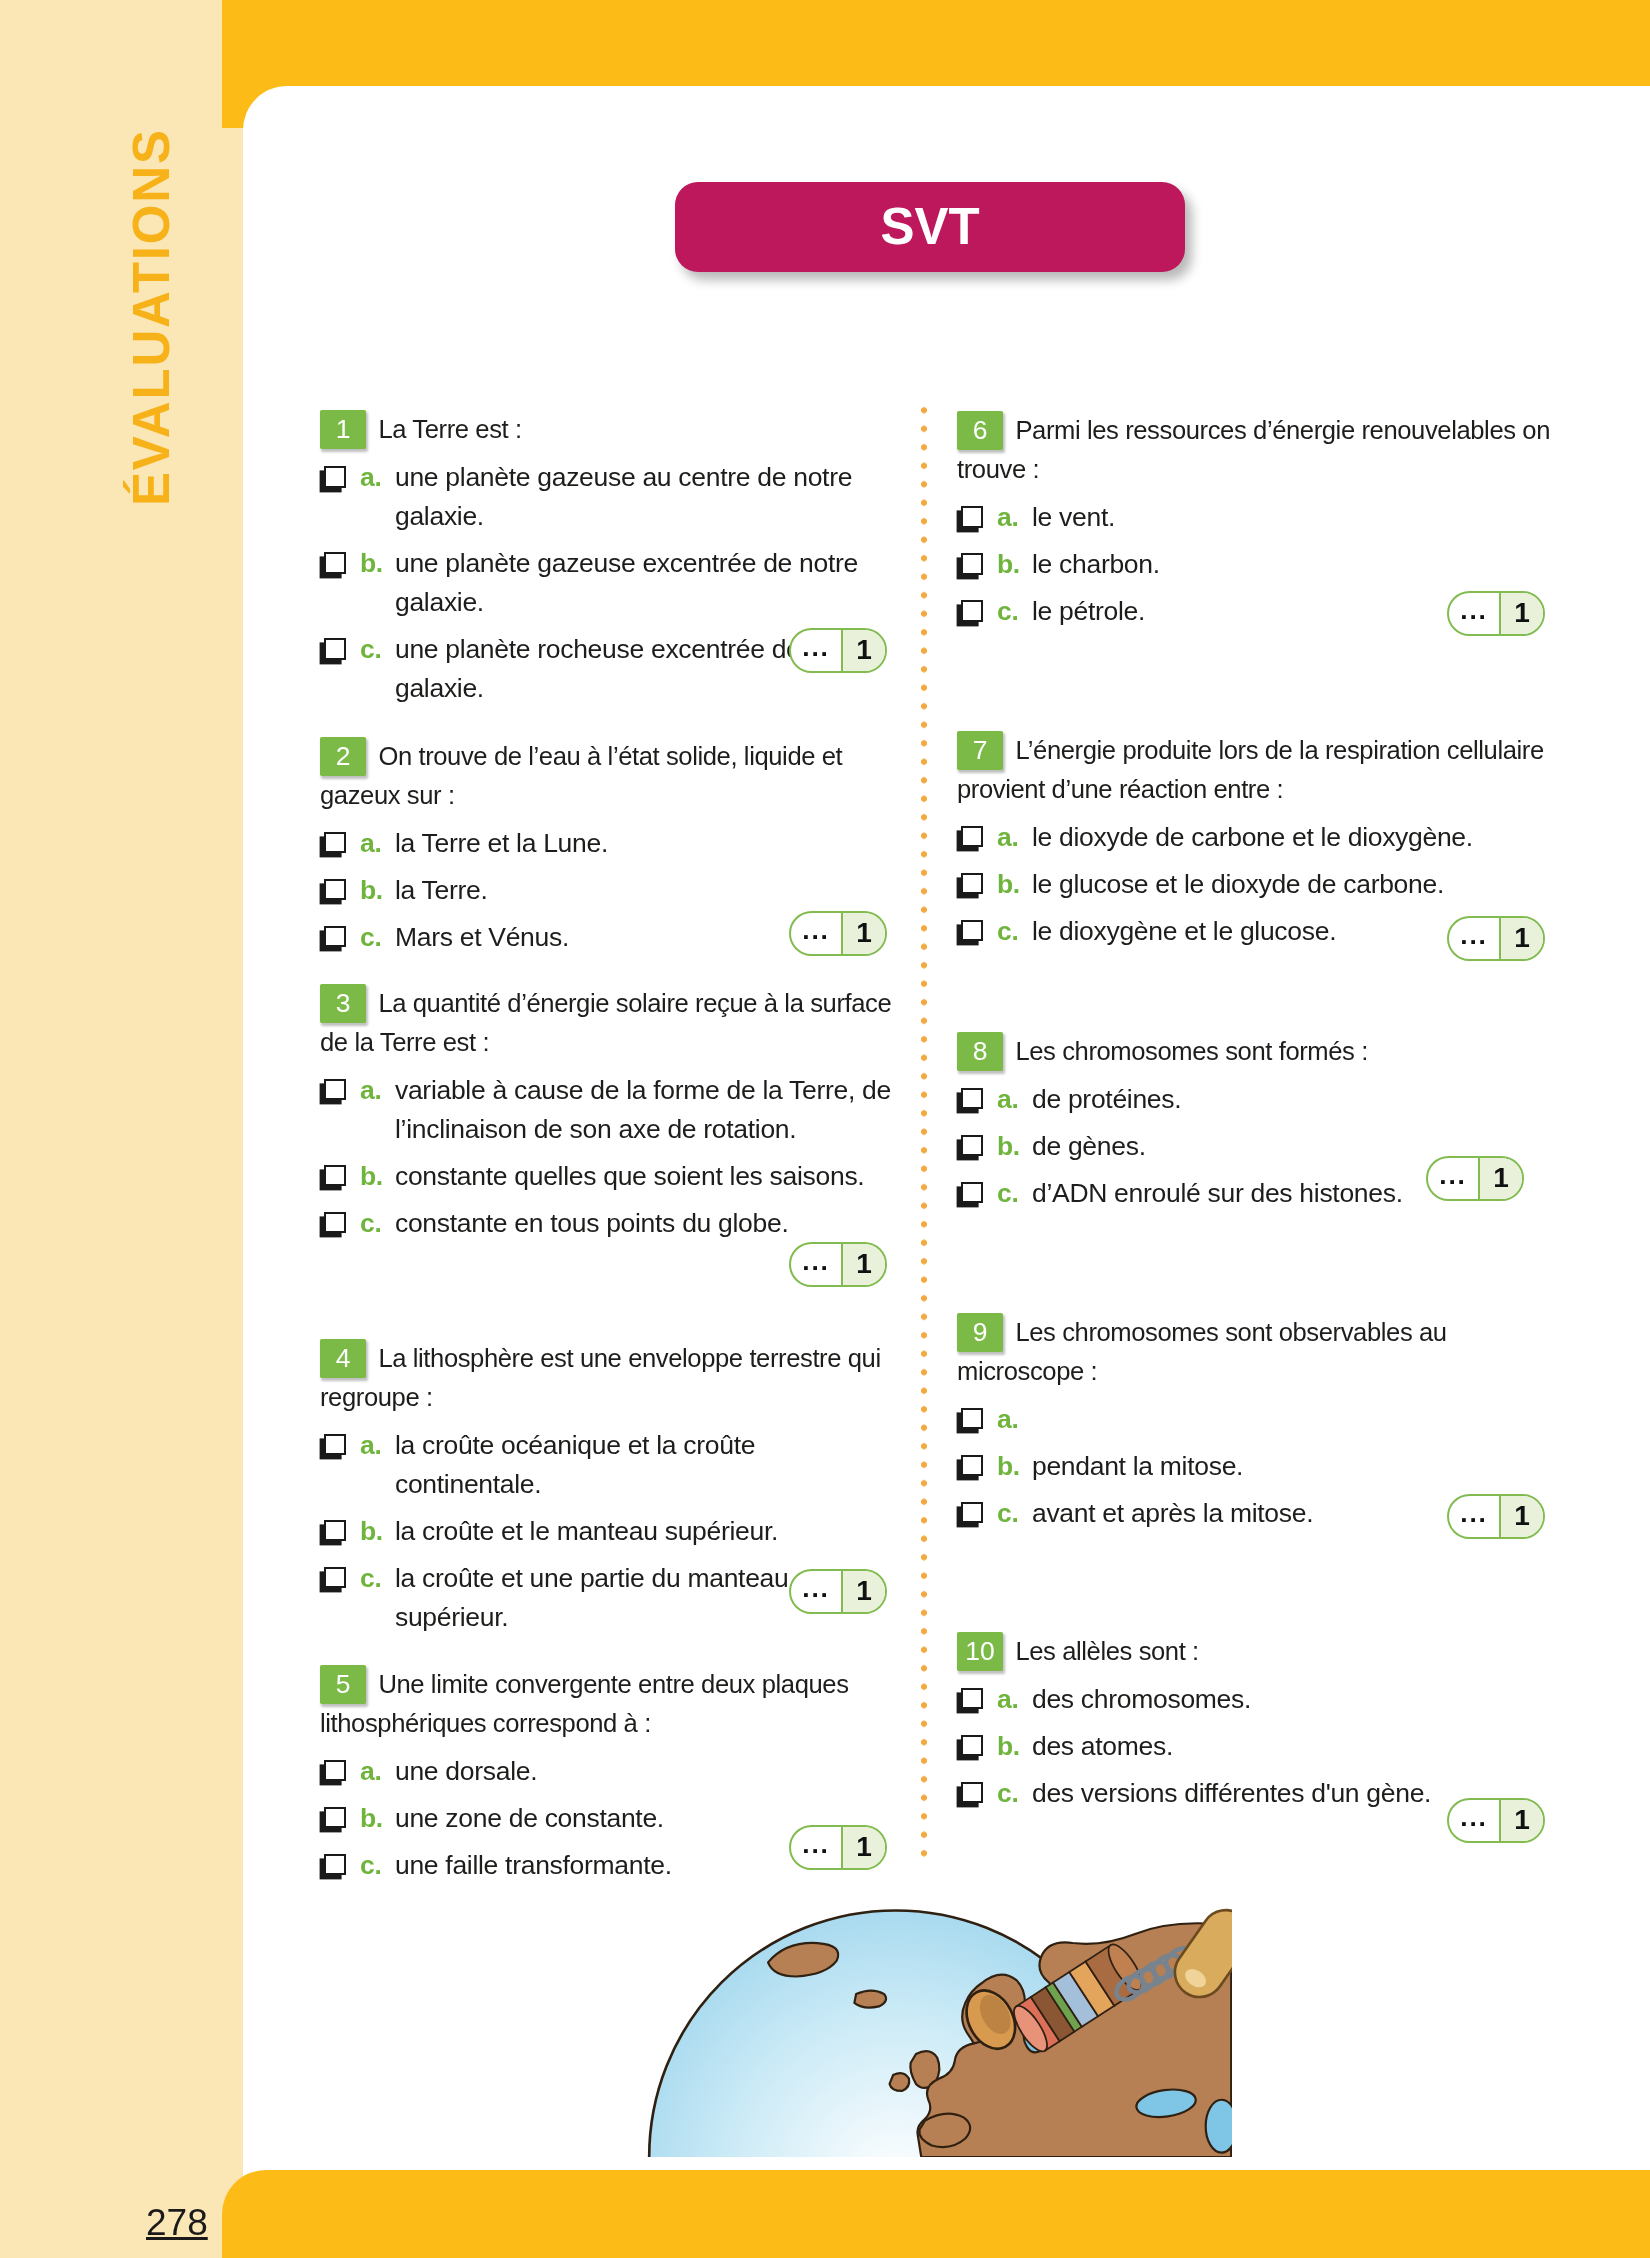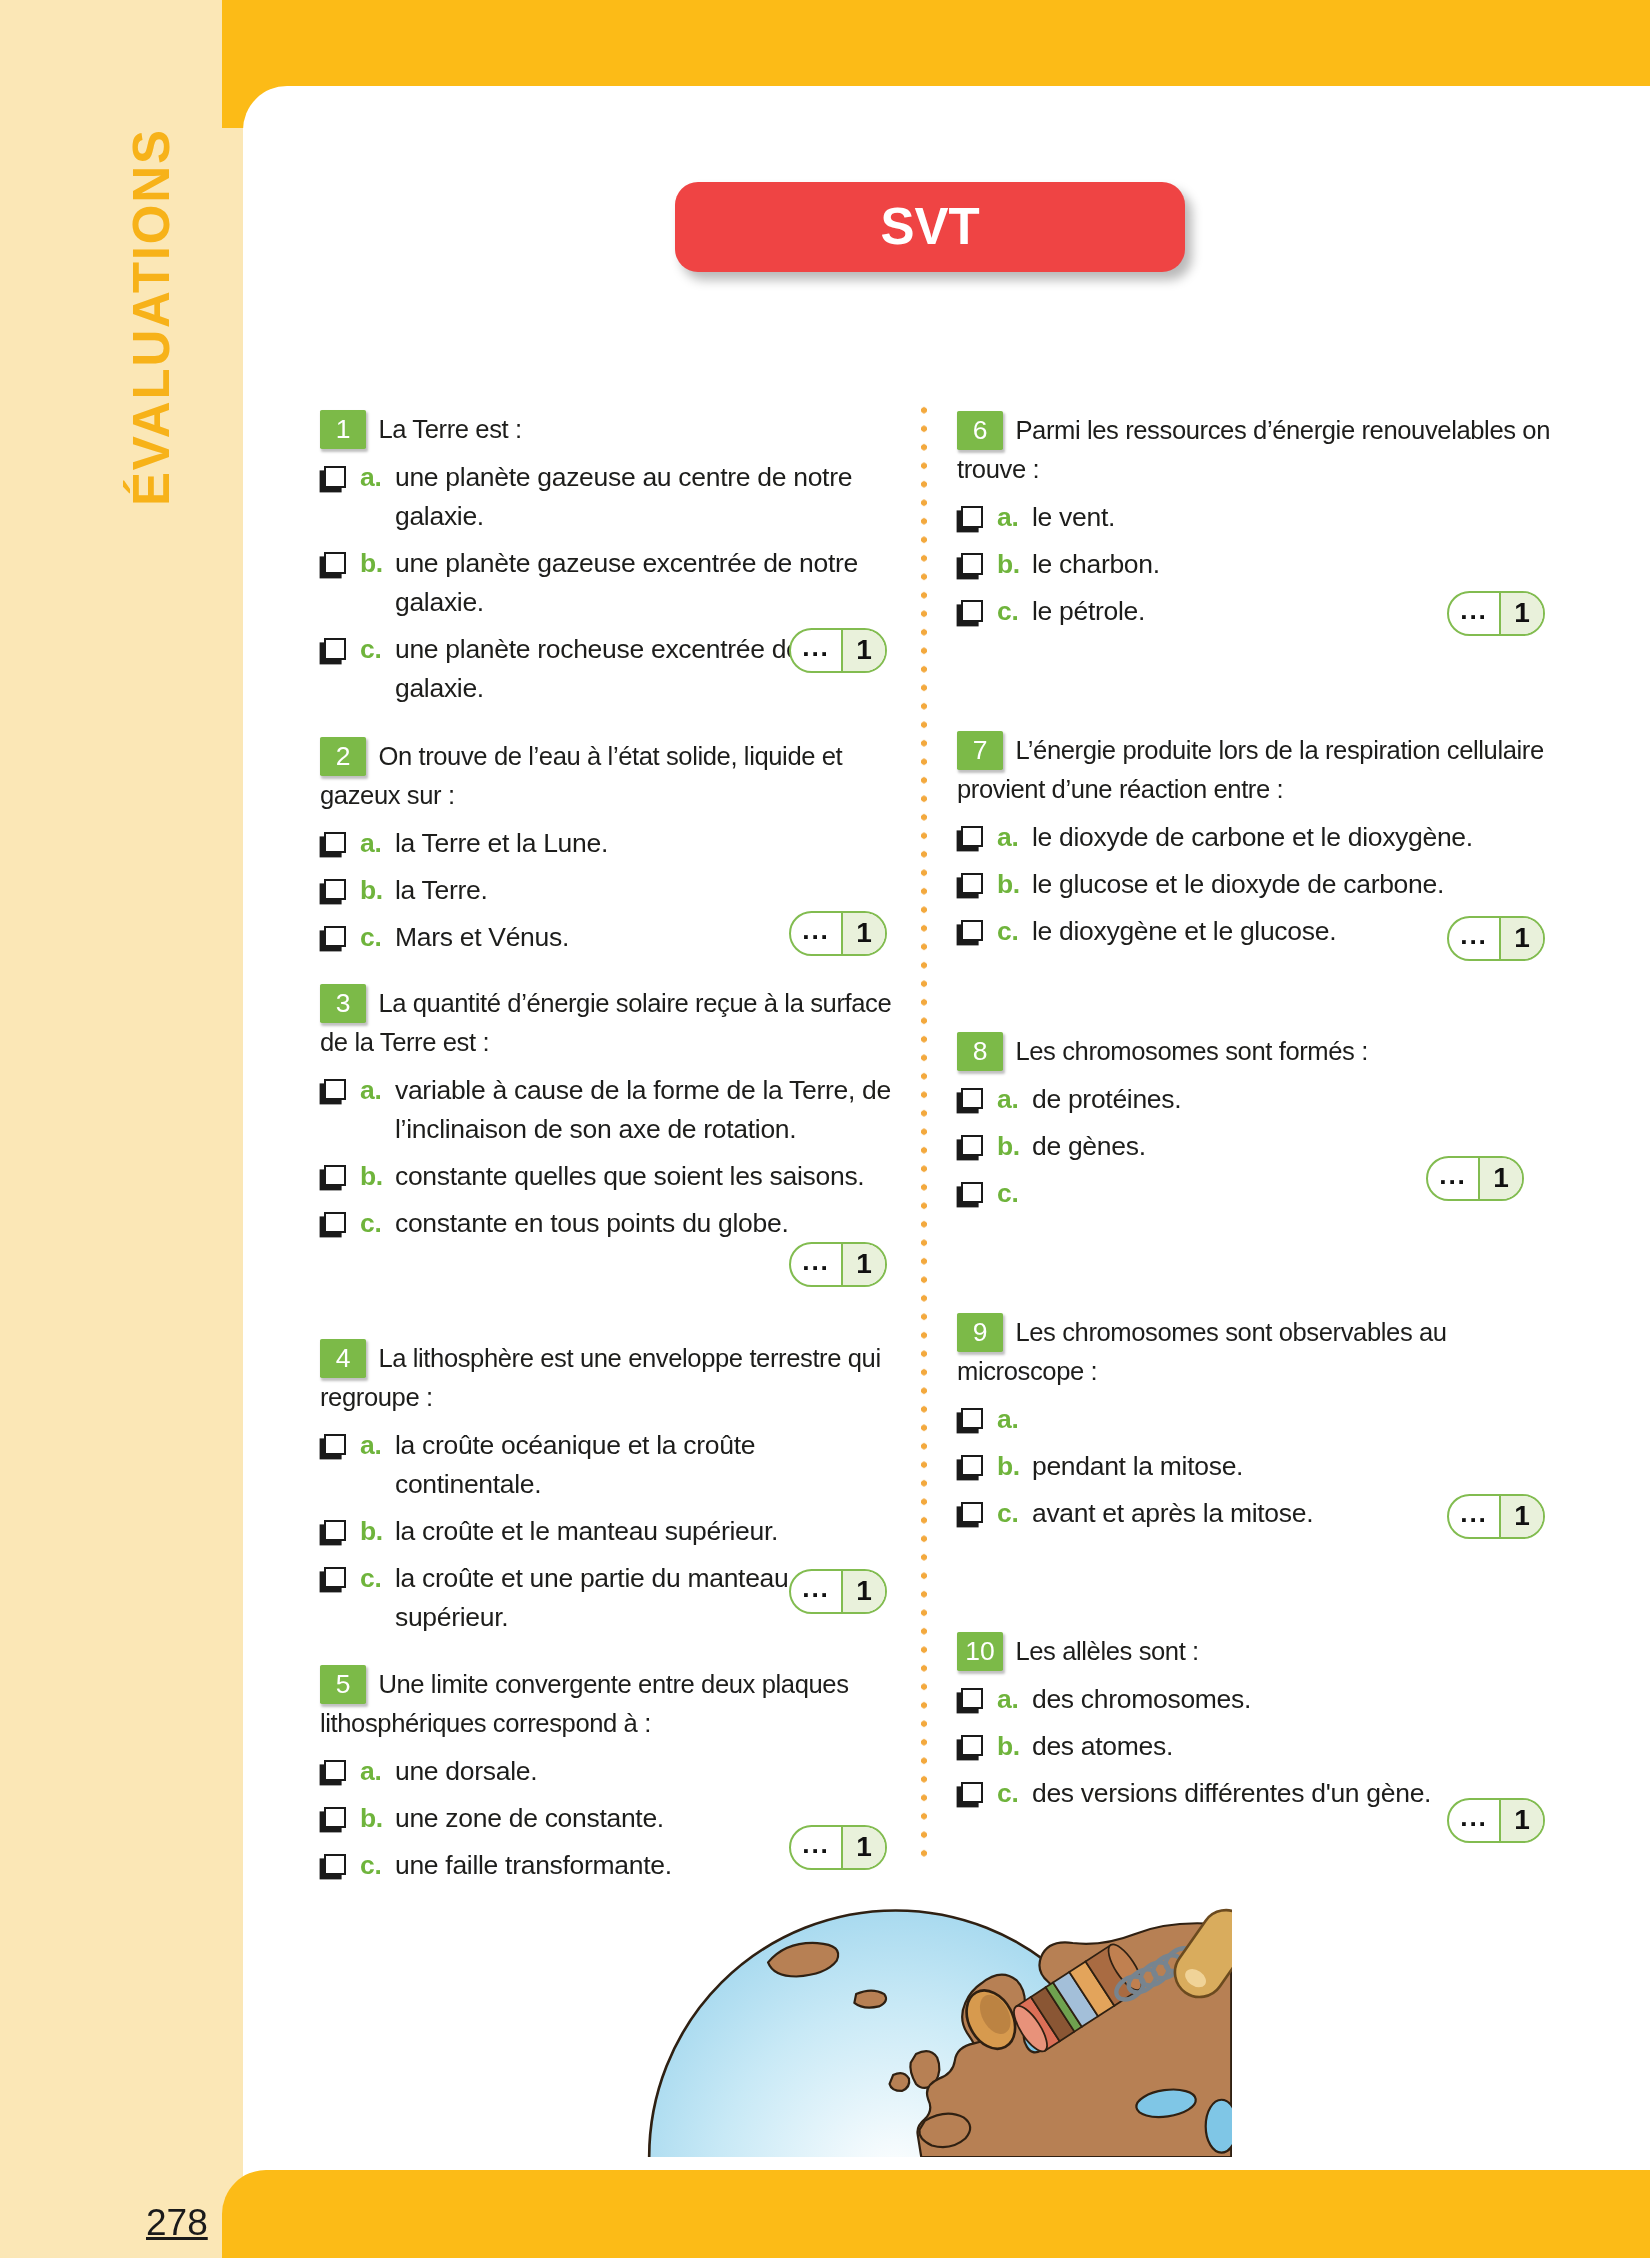--- a/index.html
+++ b/index.html
@@ -14,21 +14,21 @@
   .content-bg{position:absolute;left:243px;top:86px;right:0;bottom:0;background:#ffffff;border-top-left-radius:44px;}
   .bottombar{position:absolute;left:222px;top:2170px;right:0;height:88px;background:#FCBB17;border-top-left-radius:44px;}
   .evaluations{
     position:absolute;left:122px;top:506px;
     transform:rotate(-90deg);transform-origin:0 0;
     font-size:51px;font-weight:bold;letter-spacing:1.8px;color:#F7B219;white-space:nowrap;
   }
   .page-num{position:absolute;left:146px;top:2202px;font-size:37px;color:#1a1a1a;text-decoration:underline;}
   .svt-pill{
     position:absolute;left:675px;top:182px;width:510px;height:90px;
-    background:#ef4444;border-radius:23px;
+    background:#be185d;border-radius:23px;
     color:#fff;font-size:51px;font-weight:bold;text-align:center;line-height:90px;
     box-shadow:6.2px 8px 10.6px rgba(0,0,0,0.28);
   }
   .divider{
     position:absolute;left:921px;top:401px;width:6.2px;height:1460px;
     background-image:radial-gradient(circle,#F3A93E 2.8px,rgba(243,169,62,0) 3.4px);
     background-size:6.2px 18.5px;background-repeat:repeat-y;
   }
   .col{position:absolute;}
   .col-left{left:320px;top:406px;width:573px;height:1517px;}
@@ -253,20 +253,21 @@
         <span class="opt-text">de protéines.</span>
       </div>
     <div class="option">
         <span class="checkbox"></span>
         <span class="letter">b.</span>
         <span class="opt-text">de gènes.</span>
       </div>
     <div class="option">
         <span class="checkbox"></span>
         <span class="letter">c.</span>
+        <span class="opt-text">d’ADN enroulé sur des histones.</span>
       </div>
     <div class="scorebox" style="left:469px;top:124px">
         <span class="sb-dots">...</span>
         <span class="sb-pts">1</span>
       </div>
   </div>
 
   <div class="question" style="top:907px">
     <div class="q-header"><span class="q-num">9</span><span class="q-title">Les chromosomes sont observables au microscope :</span></div>
     <div class="option">

